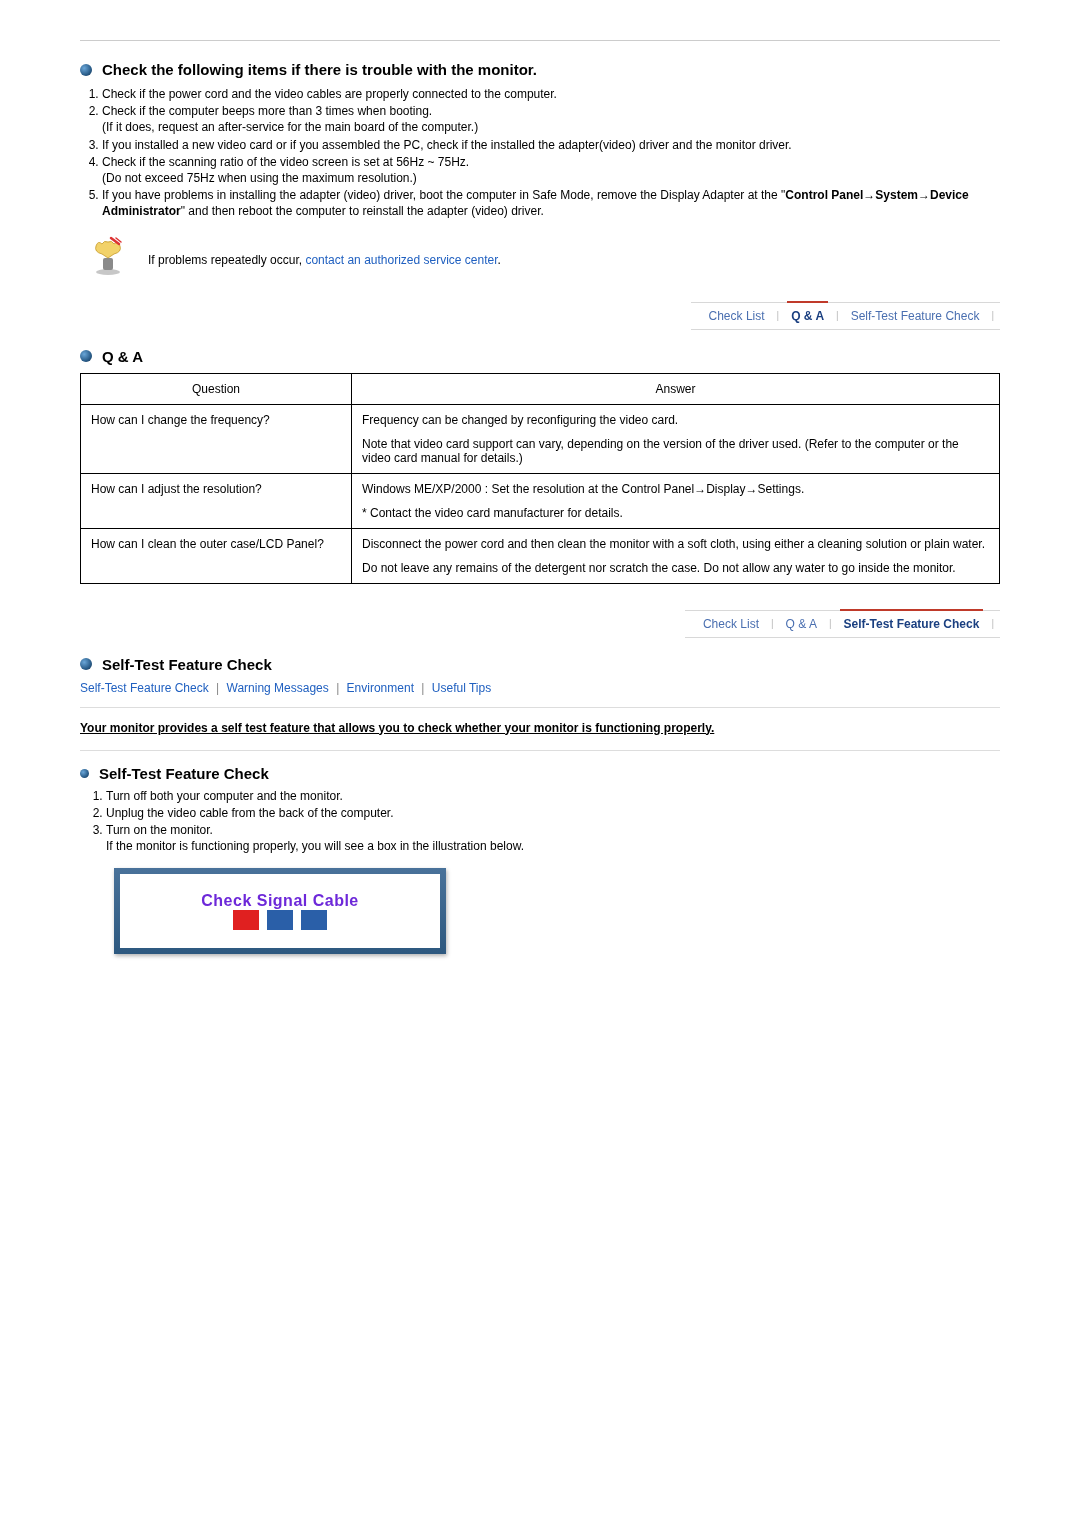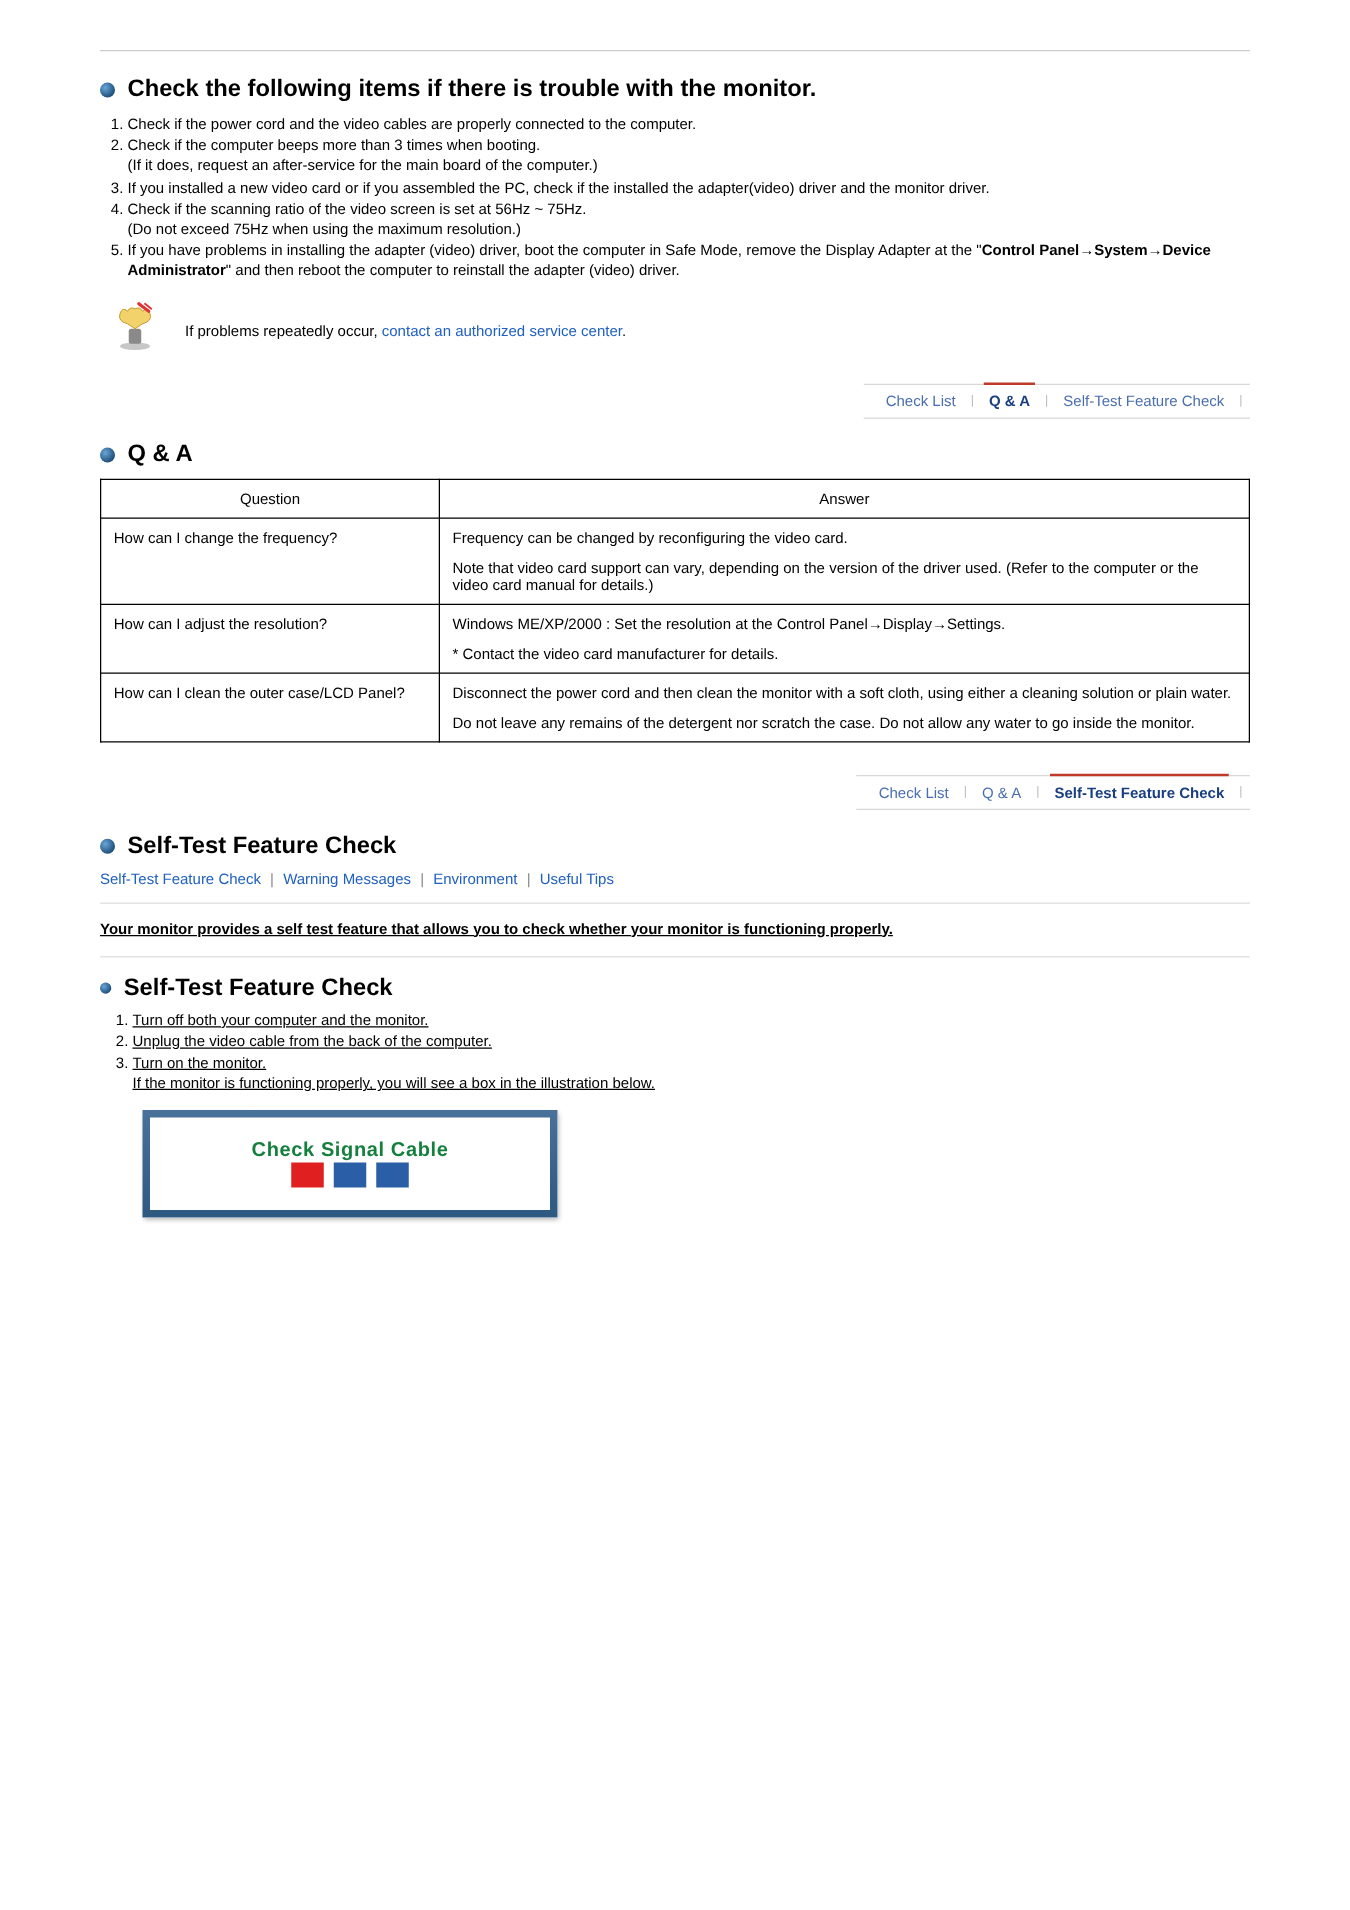--- a/index.html
+++ b/index.html
@@ -32,21 +32,21 @@
     background: radial-gradient(circle at 35% 35%, #6aa6d8 0%, #2a5d8a 60%, #0d2b4a 100%);
     margin-right: 10px;
     flex-shrink: 0;
   }
   .bullet-icon.small {
     width: 9px;
     height: 9px;
   }
   .section-title {
     font-weight: bold;
-    font-size: 19px;
+    font-size: 15px;
   }
   .check-list ol {
     margin: 4px 0 10px 22px;
     padding: 0;
   }
   .check-list li {
     margin-bottom: 1px;
     line-height: 1.35;
   }
   .note-row {
@@ -143,39 +143,38 @@
     text-decoration: underline;
   }
   .sub-header {
     display: flex;
     align-items: center;
     margin: 14px 0 6px 0;
   }
   .selftest-ol {
     margin: 4px 0 10px 26px;
     padding: 0;
-    text-decoration: underline;
   }
   .selftest-ol li { line-height: 1.35; margin-bottom: 1px; }
   .signal-box-wrap {
     margin: 14px 0 16px 34px;
   }
   .signal-box {
     width: 320px;
     background: linear-gradient(#49729a, #2d587f);
     padding: 6px;
     box-shadow: 1px 2px 4px rgba(0,0,0,0.3);
   }
   .signal-inner {
     background: #fff;
     padding: 18px 12px 18px 12px;
     text-align: center;
   }
   .signal-text {
-    color: #15803d;
+    color: #6d28d9;
     font-size: 16px;
     font-weight: bold;
     letter-spacing: 0.5px;
   }
   .rgb-squares {
     display: flex;
     justify-content: center;
     gap: 8px;
   }
   .sq { width: 26px; height: 20px; }

